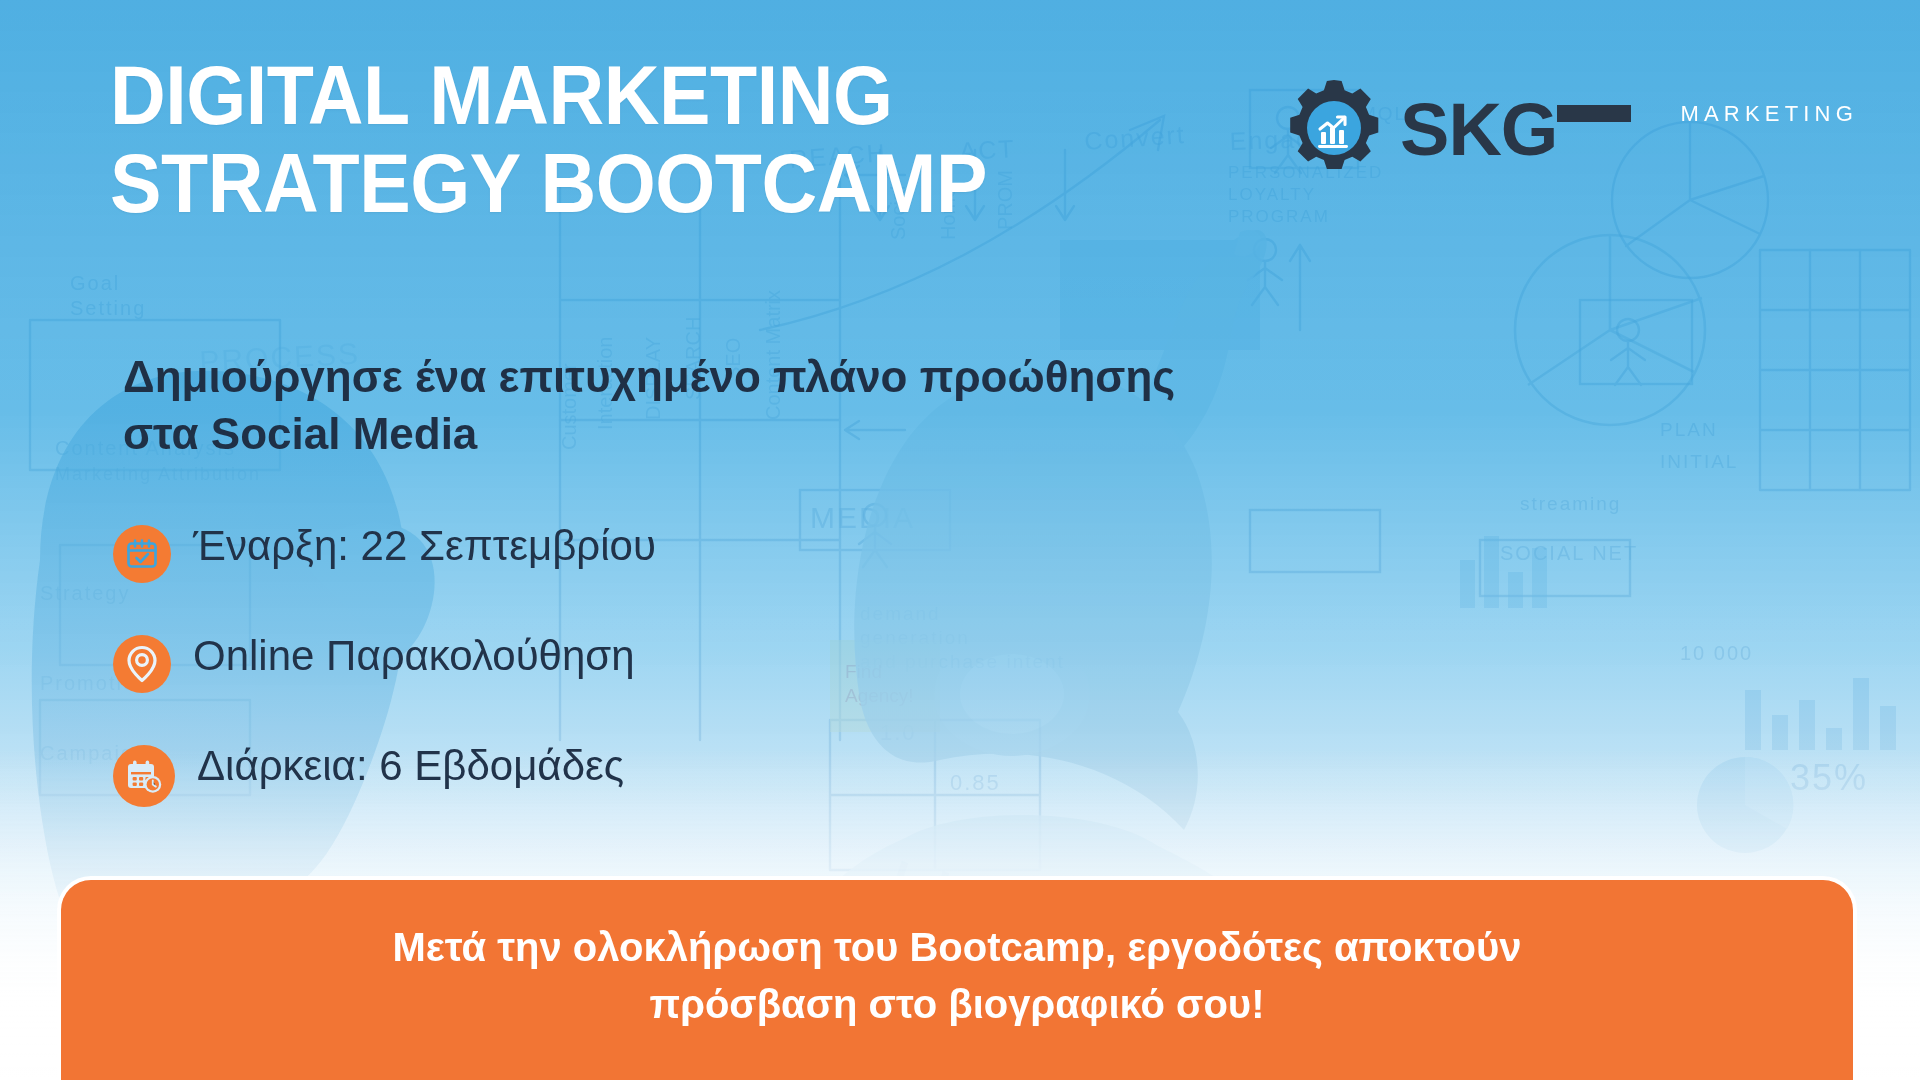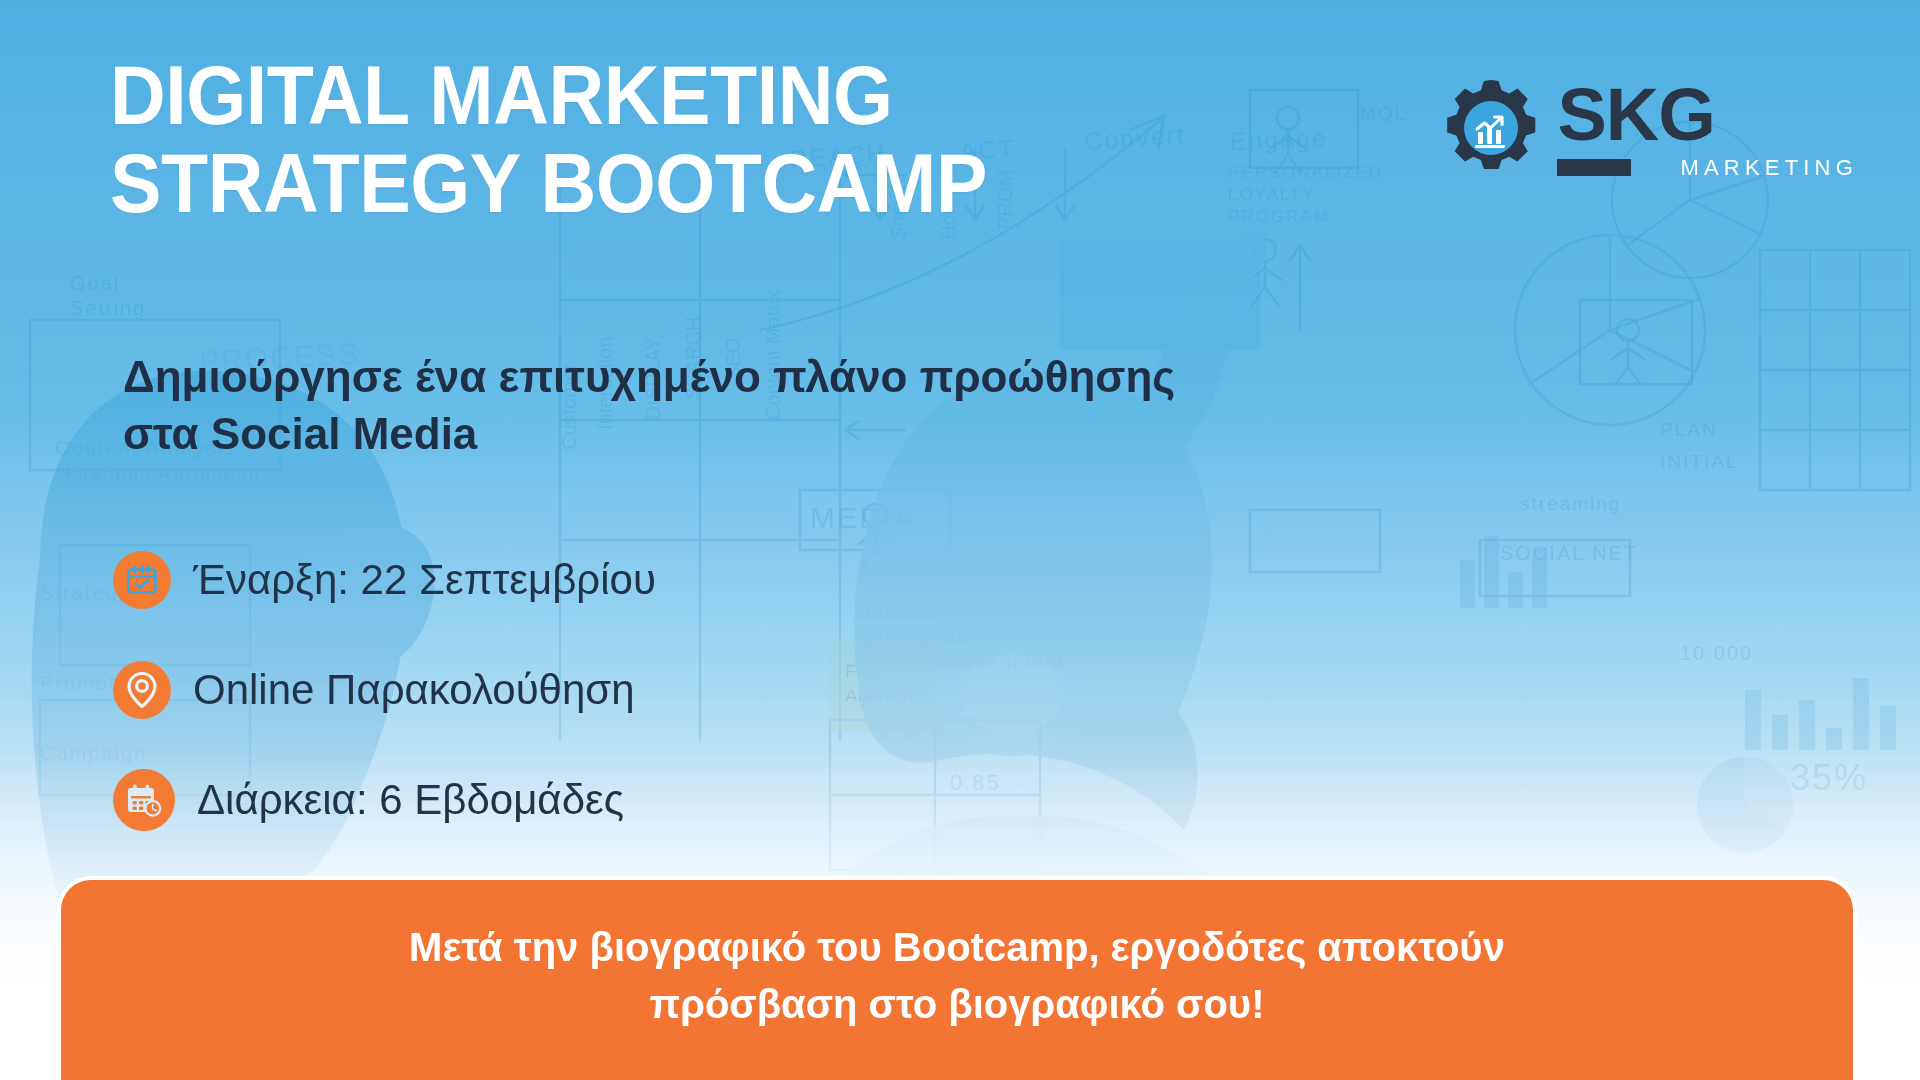--- a/index.html
+++ b/index.html
@@ -79,21 +79,20 @@
   .subtitle .ln{ display:block; }
 
   
   .info-list{
     position:absolute;
     left:113px; top:525px;
     width:1000px;
   }
   .info-row{
     display:flex;
-    align-items:center;
     height:110px;
   }
   .info-icon{
     width:58px; height:58px;
     border-radius:50%;
     background:#F47B33;
     flex:0 0 58px;
     display:flex; align-items:center; justify-content:center;
     margin-right:22px;
   }
@@ -135,21 +134,21 @@
   .cta-text .ln{ display:block; }
 
   
   .logo{
     position:absolute;
     right:62px; top:76px;
     display:flex;
     align-items:center;
   }
   .logo-gear{ margin-right:14px; }
-  .logo-word{ display:flex; flex-direction:column; align-items:flex-start; }
+  .logo-word{ display:flex; flex-direction:row; align-items:flex-start; }
   .logo-skg{
     font-size:74px;
     font-weight:700;
     color:#293748;
     line-height:.92;
     letter-spacing:-1px;
   }
   .logo-bottom{ display:flex; align-items:center; margin-top:7px; width:100%;gap:36px; }
   .logo-bar{
     width:74px; height:17px;
@@ -422,21 +421,21 @@
             </g>
           </svg>
         </span>
         <span class="info-text">Διάρκεια: 6 Εβδομάδες</span>
       </div>
 
     </div>
 
     <div class="cta">
       <div class="cta-text">
-        <span class="ln">Μετά την βιογραφικό του Bootcamp, εργοδότες αποκτούν</span>
+        <span class="ln">Μετά την ολοκλήρωση του Bootcamp, εργοδότες αποκτούν</span>
         <span class="ln">πρόσβαση στο βιογραφικό σου!</span>
       </div>
     </div>
 
     <div class="logo">
       <span class="logo-gear">
         <svg width="104" height="104" viewBox="0 0 104 104" aria-hidden="true">
           <g fill="#293748">
             <path d="M52 4 l7.6 1 l3 9.2 l7.7 3.2 l8.1 -4.9 l10.4 10.4 l-4.9 8.1 l3.2 7.7 l9.2 3 l0 14.7 l-9.2 3 l-3.2 7.7 l4.9 8.1 l-10.4 10.4 l-8.1 -4.9 l-7.7 3.2 l-3 9.2 l-14.7 0 l-3 -9.2 l-7.7 -3.2 l-8.1 4.9 l-10.4 -10.4 l4.9 -8.1 l-3.2 -7.7 l-9.2 -3 l0 -14.7 l9.2 -3 l3.2 -7.7 l-4.9 -8.1 l10.4 -10.4 l8.1 4.9 l7.7 -3.2 l3 -9.2 Z"></path>
           </g>

